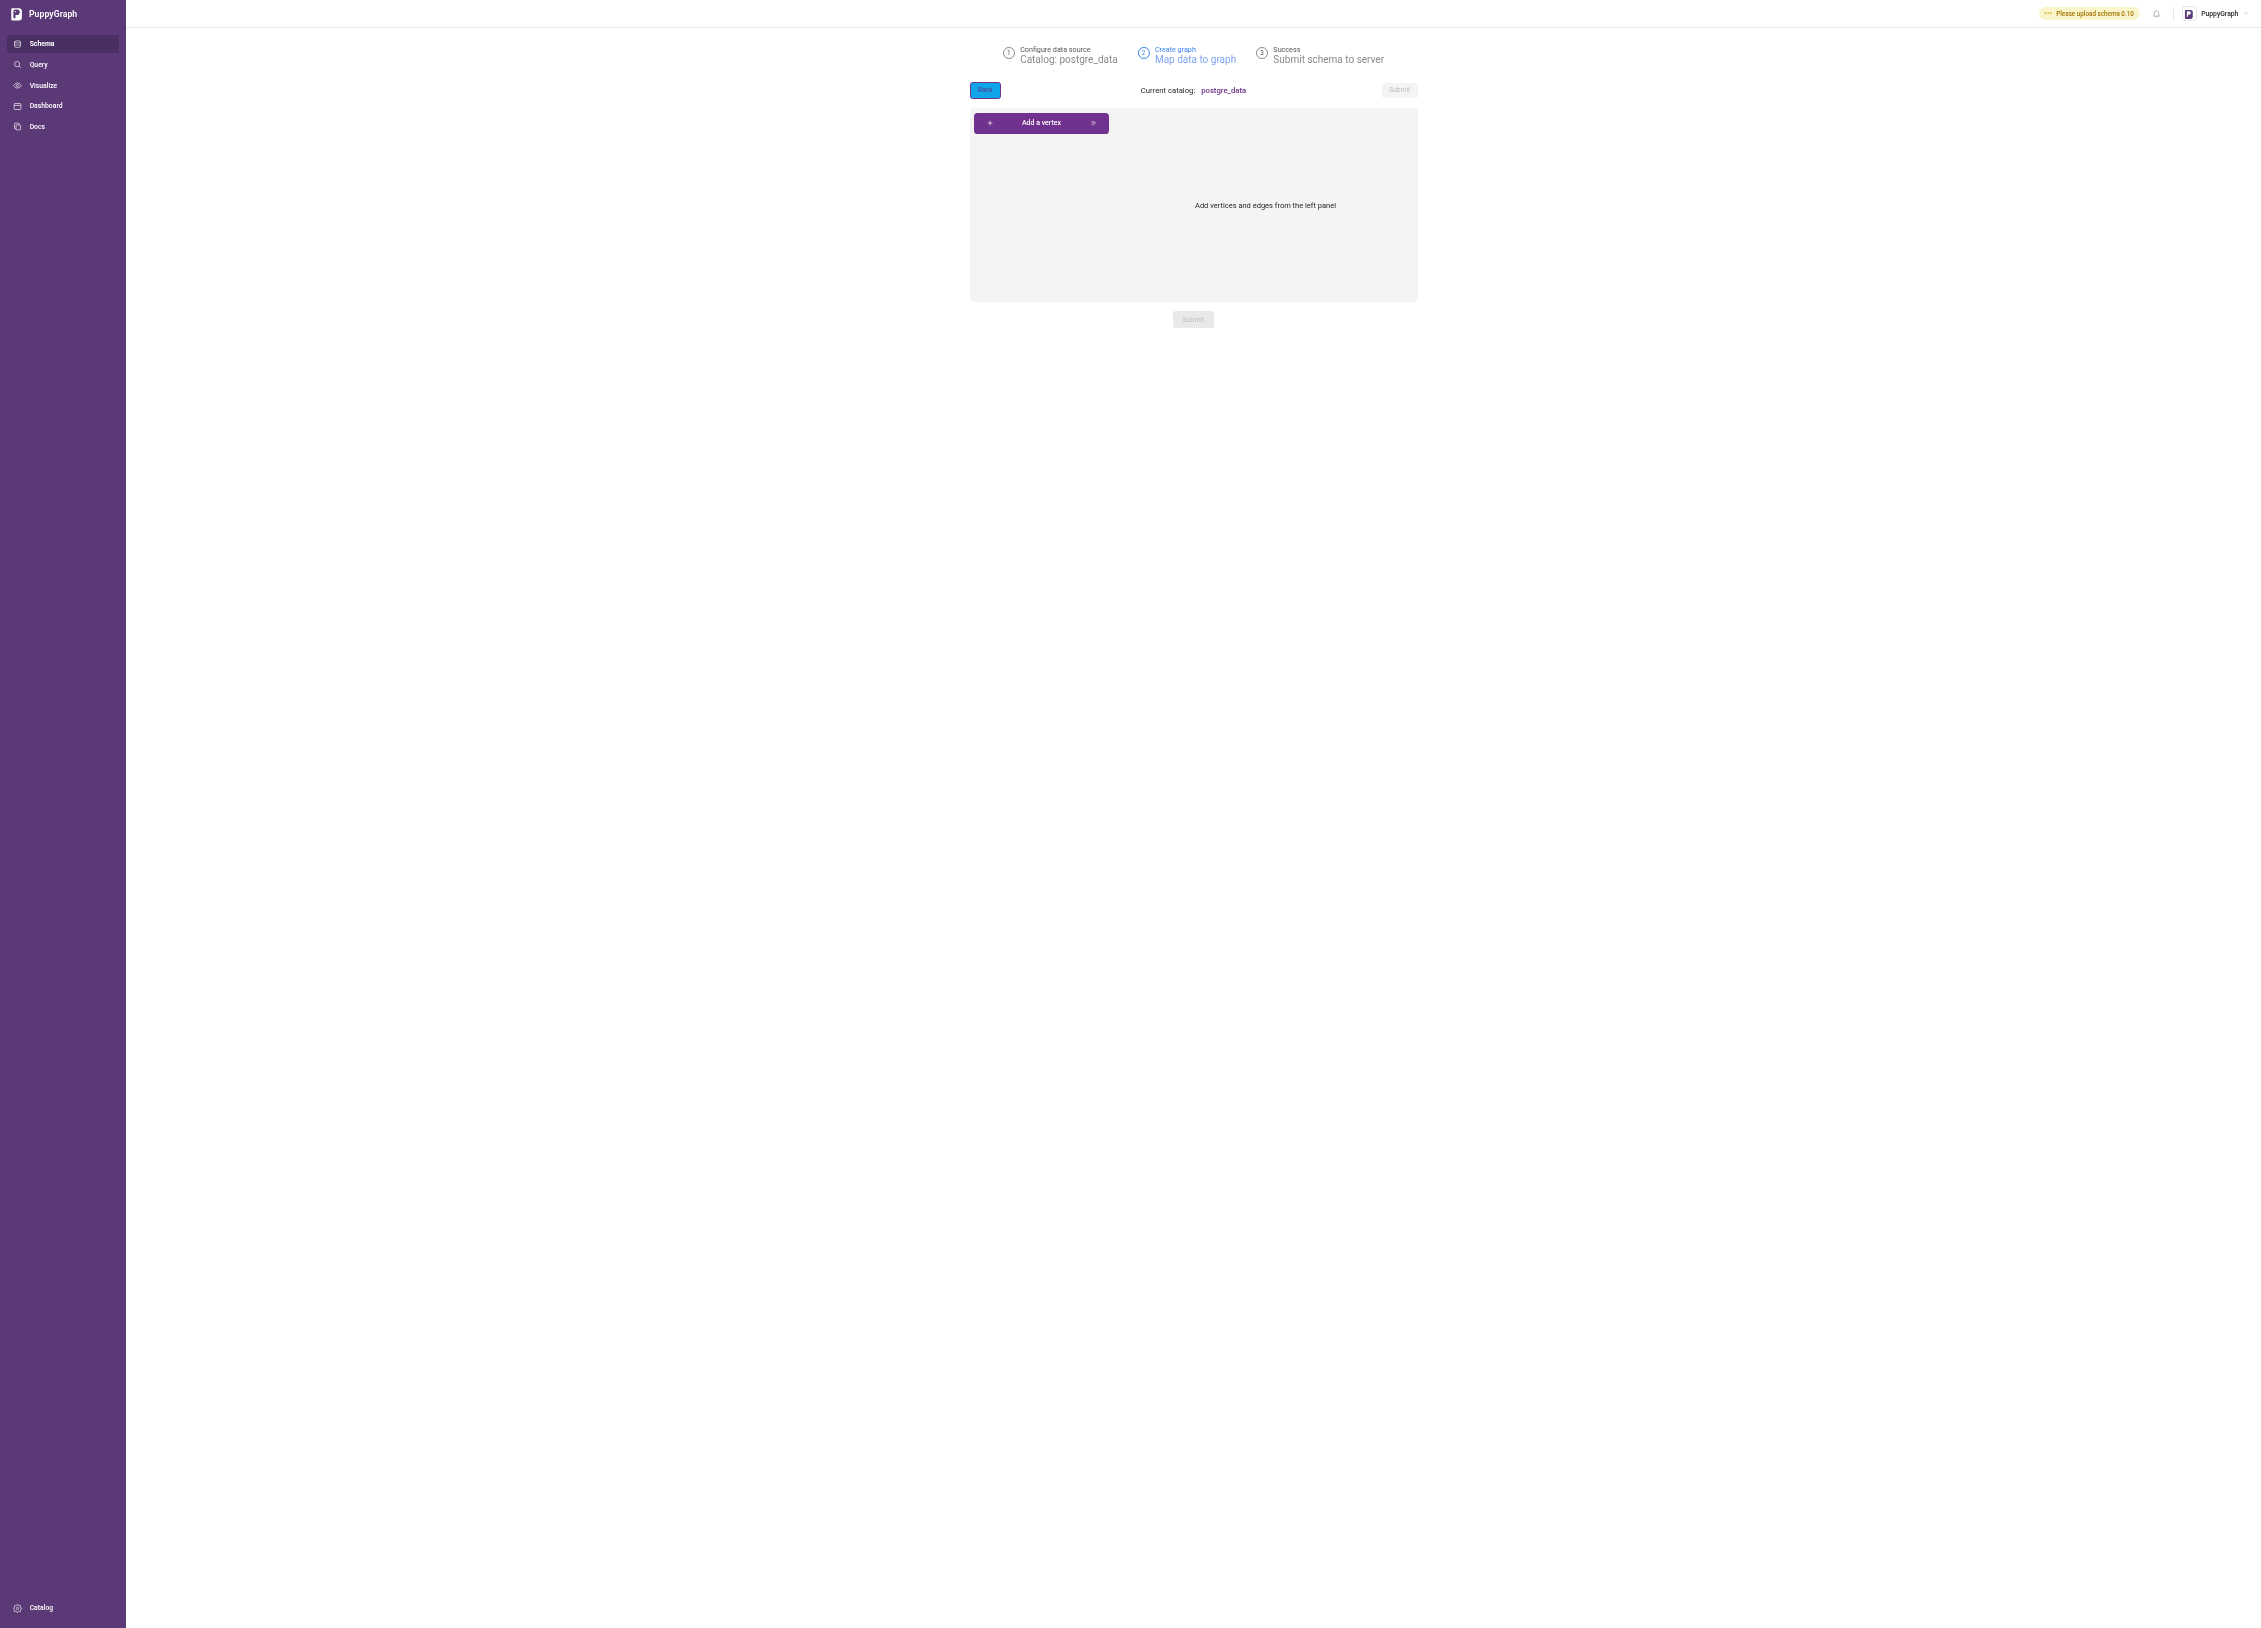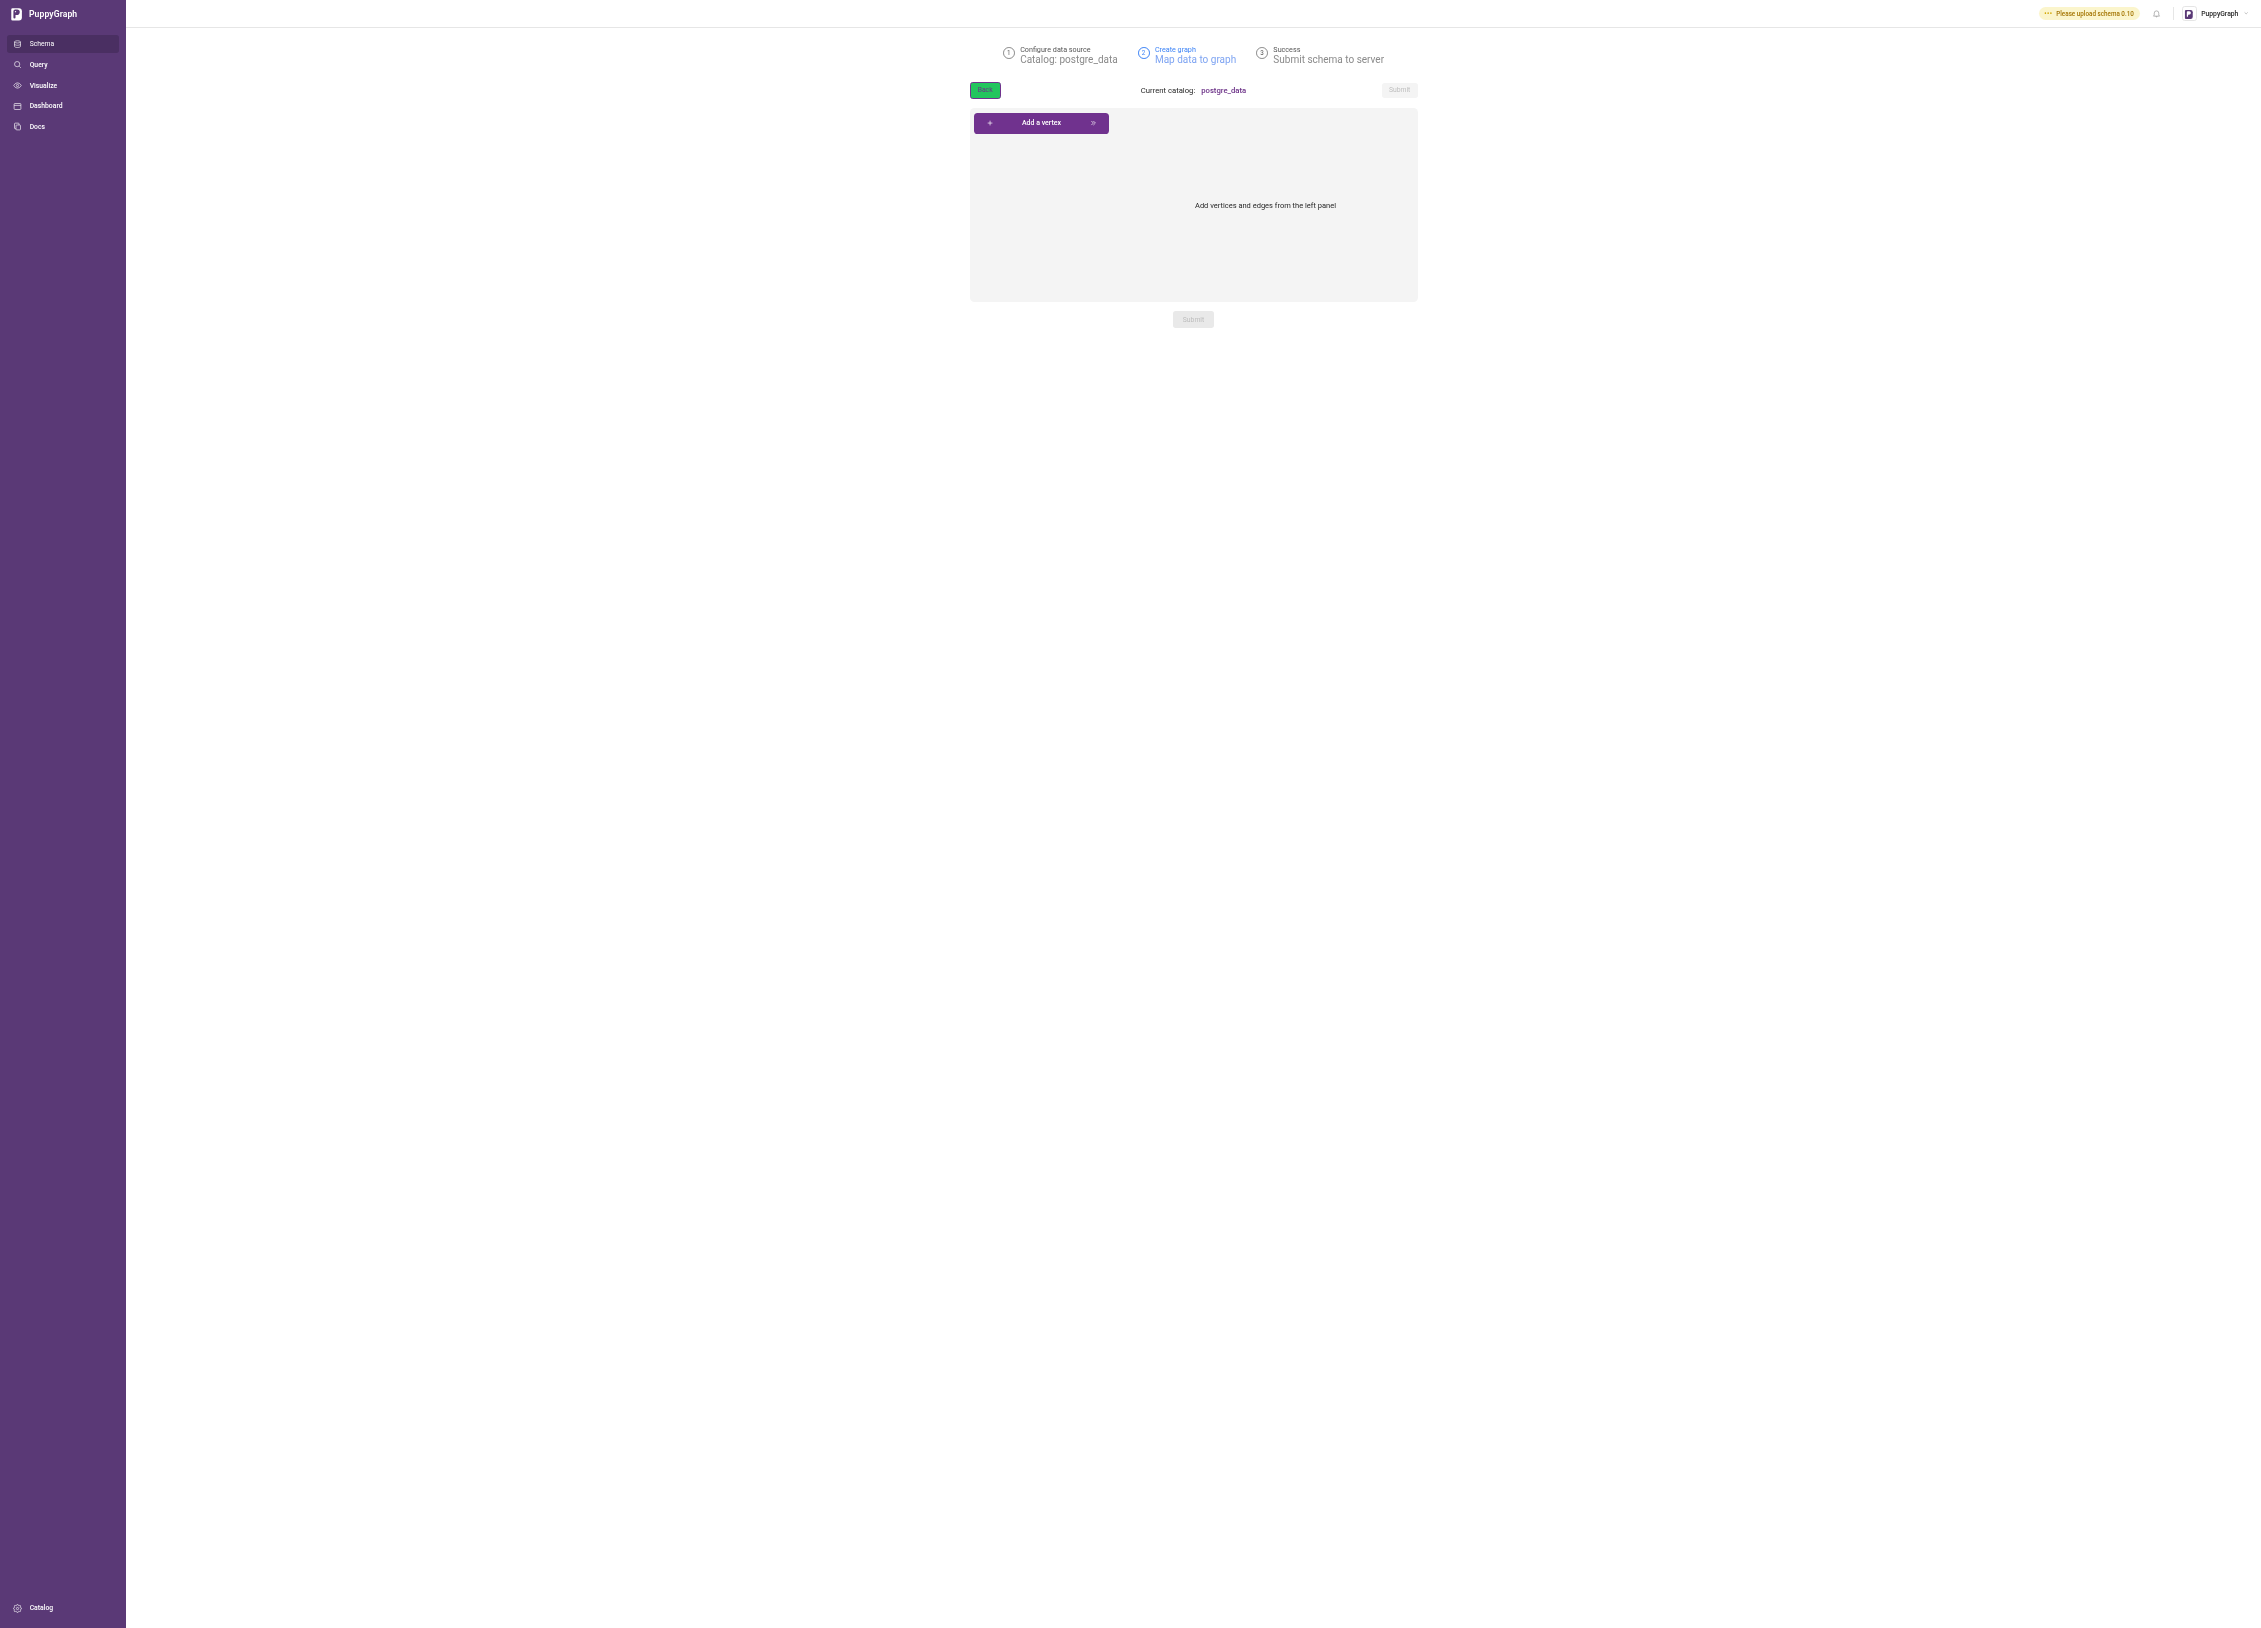--- a/index.html
+++ b/index.html
@@ -24,21 +24,21 @@
   *{box-sizing:border-box;}
   html,body{margin:0;padding:0;height:100%;font-family:-apple-system,'Segoe UI',Roboto,Helvetica,Arial,sans-serif;font-size:6.8px;color:var(--gray-900);}
   body{display:flex;min-height:100vh;background:#fff;}
   
   .sidebar{width:126px;flex:0 0 126px;background:var(--purple-900);color:#fff;display:flex;flex-direction:column;}
   .brand{display:flex;align-items:center;gap:5.4px;height:28px;padding:0 10px;}
   .brand svg{width:13.6px;height:13.6px;fill:#fff;}
   .brand-name{font-size:8.6px;font-weight:600;letter-spacing:0.1px;}
   .nav{padding:7.2px 7.2px 0;display:flex;flex-direction:column;gap:2.7px;}
   .nav-item{display:flex;align-items:center;gap:7.2px;height:18px;padding:0 6.3px;border-radius:2.7px;color:#fff;font-size:6.8px;cursor:pointer;font-weight:500;}
-  .nav-item.active{background:#4a2f62;font-weight:400;}
+  .nav-item.active{background:#4a2f62;font-weight:700;}
   .nav-item svg{width:9px;height:9px;stroke:#fff;fill:none;stroke-width:1.7;}
   .sidebar-spacer{flex:1;}
   .sidebar-footer{padding:6.3px 7.2px 11px;}
   
   .main{flex:1;display:flex;flex-direction:column;min-width:0;}
   .topbar{height:28px;border-bottom:0.5px solid var(--gray-200);display:flex;align-items:center;justify-content:flex-end;padding:0 11.8px;gap:9px;}
   .pill{background:var(--yellow-pill);color:var(--yellow-text);padding:2.3px 6.3px 2.3px 5.4px;border-radius:9px;font-size:6.3px;display:flex;align-items:center;gap:3.6px;font-weight:500;}
   .pill .dots{color:#d1a500;letter-spacing:0.5px;font-weight:700;line-height:0;}
   .icon-btn{width:14.5px;height:14.5px;display:flex;align-items:center;justify-content:center;cursor:pointer;color:var(--gray-500);}
   .icon-btn svg{width:9px;height:9px;stroke:currentColor;fill:none;stroke-width:1.6;}
@@ -54,21 +54,21 @@
   .step{display:flex;gap:5.4px;align-items:flex-start;}
   .step-num{width:11.8px;height:11.8px;border-radius:50%;border:0.7px solid var(--gray-500);display:flex;align-items:center;justify-content:center;font-size:6.3px;color:var(--gray-700);margin-top:1.8px;flex-shrink:0;}
   .step.active .step-num{border-color:var(--blue);color:var(--blue);}
   .step-text .t1{font-size:7.2px;color:var(--gray-700);line-height:1.25;}
   .step-text .t2{font-size:10px;color:var(--gray-500);line-height:1.25;}
   .step.active .t1{color:var(--blue);}
   .step.active .t2{color:var(--blue-soft);}
   
   .row{width:100%;max-width:448px;position:relative;display:flex;align-items:center;margin-bottom:9px;}
   .btn{font-size:6.8px;border-radius:2.7px;padding:3.6px 7.2px;cursor:pointer;border:0.5px solid transparent;font-family:inherit;}
-  .btn.outline{background:#22c55e;border:0.5px solid var(--purple-600);color:var(--purple-650);}
+  .btn.outline{background:#0ea5e9;border:0.5px solid var(--purple-600);color:var(--purple-650);}
   .btn.muted{background:var(--gray-100);color:#bfbfbf;border:none;cursor:not-allowed;}
   .row .center{position:absolute;left:50%;transform:translateX(-50%);white-space:nowrap;font-size:7.7px;}
   .row .center .val{color:var(--purple-650);font-weight:500;margin-left:4px;}
   .row .spacer{flex:1;}
   
   .panel{width:100%;max-width:448px;background:var(--gray-100);border-radius:4.5px;display:flex;min-height:194px;overflow:hidden;}
   .panel-left{width:144px;flex:0 0 144px;padding:4.5px;}
   .add-vertex{background:var(--purple-600);color:#fff;height:21px;border-radius:3.6px;display:flex;align-items:center;justify-content:space-between;padding:0 12px;cursor:pointer;font-size:7px;font-weight:500;}
   .add-vertex .mid{flex:1;text-align:center;}
   .add-vertex svg{width:8.1px;height:8.1px;stroke:#fff;fill:none;stroke-width:2;}

